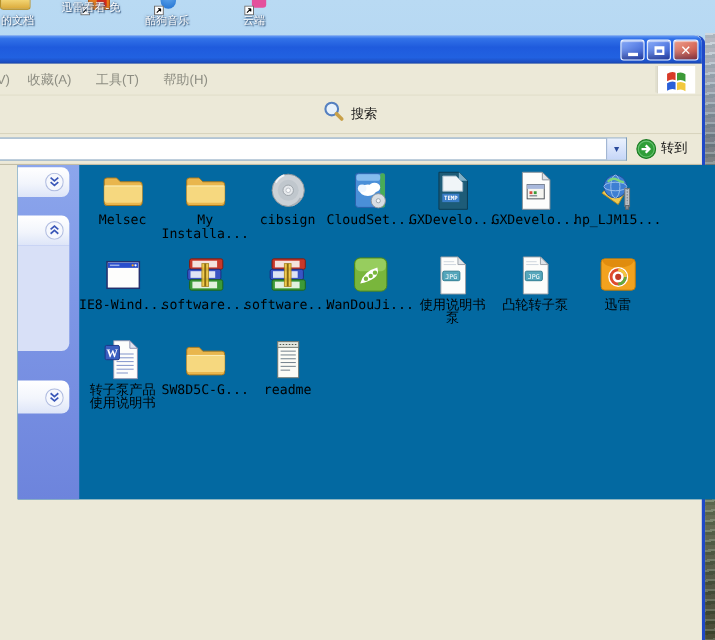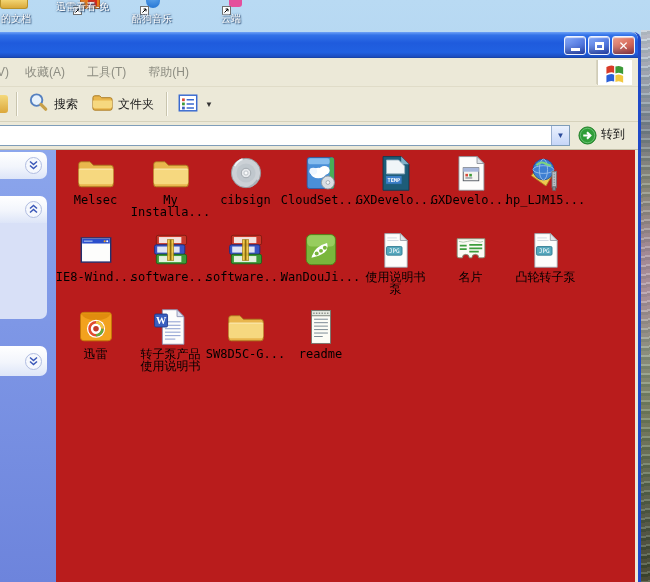--- a/index.html
+++ b/index.html
@@ -38,39 +38,39 @@
   
   .menubar{position:absolute;left:0;top:26px;width:100%;height:28px;background:#ece9d8;
     border-bottom:1px solid #e0dcc8;display:flex;align-items:center;font-size:12px;color:#8d8d82;}
   .menu-item{margin-right:22px;white-space:nowrap;}
   .menu-clip{margin-right:16px;margin-left:-3px;}
   .winlogo{position:absolute;right:6px;top:2px;width:34px;height:25px;background:#fff;
     border-left:1px solid #d0ccb8;display:flex;align-items:center;justify-content:center;}
   .menusep{position:absolute;right:41px;top:2px;width:1px;height:24px;background:#d8d4c0;}
   
   .toolbar{position:absolute;left:0;top:55px;width:100%;height:34px;background:#ece9d8;
-    border-bottom:1px solid #d6d2bc;display:flex;align-items:center;}
+    border-bottom:1px solid #d6d2bc;display:flex;align-items:center;flex-direction:column;}
   .tclip{width:8px;height:18px;background:linear-gradient(#f4d97c,#dca83c);border-radius:0 3px 3px 0;margin-right:4px;}
   .tsep{width:1px;height:24px;background:#c9c5ae;border-right:1px solid #fdfcf5;margin:0 4px;}
   .tool-btn{display:flex;align-items:center;gap:4px;padding:3px 8px 3px 5px;border-radius:3px;
     font-size:12px;color:#1a1a1a;white-space:nowrap;}
   .caret{font-size:8px;color:#333;margin-left:2px;}
   
   .addrbar{position:absolute;left:0;top:90px;width:100%;height:27px;background:#ece9d8;
     border-bottom:1px solid #c2bda6;}
   .addr-field{position:absolute;left:0;top:3px;width:570px;height:21px;background:#fff;
     border:1px solid #7f9db9;border-left:none;box-sizing:border-box;}
   .addr-input{position:absolute;left:2px;top:1px;width:540px;height:17px;border:none;outline:none;
     font-size:12px;font-family:"Liberation Sans",sans-serif;background:transparent;}
   .combo-btn{position:absolute;right:0;top:0;width:17px;height:19px;
     background:linear-gradient(#eaf1fd,#c6d6f8);border-left:1px solid #9ab0d0;
     display:flex;align-items:center;justify-content:center;font-size:8px;color:#2a4a9a;}
   .go{position:absolute;left:578px;top:4px;display:flex;gap:4px;font-size:12px;color:#111;}
   
-  .content{position:absolute;left:0;top:118px;width:635px;height:432px;background:#b91c1c;overflow:hidden;}
+  .content{position:absolute;left:16px;top:118px;width:635px;height:304px;background:#0369a1;overflow:hidden;}
   .taskpane{position:absolute;left:0;top:0;width:56px;height:100%;
     background:linear-gradient(180deg,#8fa6ec 0%,#8ca6ec 0%,#7e97e6 40%,#6d84dc 100%);}
   .panel-h{position:absolute;left:0;width:47px;height:27px;
     background:linear-gradient(180deg,#ffffff 0%,#f2f5fc 55%,#dde5f8 100%);}
   .panel-h .chev{position:absolute;right:5px;top:5px;}
   .ph1{top:2px;border-radius:0 7px 7px 0;}
   .ph2{top:46px;border-radius:0 7px 0 0;}
   .ph3{top:196px;height:30px;border-radius:0 7px 7px 0;}
   .panel-c{position:absolute;left:0;top:73px;width:47px;height:96px;background:#d8e0f7;border-radius:0 0 7px 0;}
   
@@ -378,31 +378,20 @@
               </svg>
             </div>
             <div class="file-label">
               <div>使用说明书</div>
               <div>泵</div>
             </div>
           </div>
           <div class="file-item">
             <div class="file-icon">
               <svg viewBox="0 0 48 44">
-                <path d="M8 9h32v20q0 2-2 2h-5a4 4 0 0 0-8 0h-3a4 4 0 0 0-8 0h-4q-2 0-2-2z" fill="#fbfbf5" stroke="#7e9a7e"></path>
-                <path d="M10 12q5 2 10 0t10 0 8 0" stroke="#aac4aa" fill="none"></path>
-                <path d="M11 17h8M11 21h8" stroke="#3d9e3d" stroke-width="2"></path>
-                <path d="M22 16h15M22 20h15M22 24h11" stroke="#3d9e3d" stroke-width="2"></path>
-              </svg>
-            </div>
-            <div class="file-label">名片</div>
-          </div>
-          <div class="file-item">
-            <div class="file-icon">
-              <svg viewBox="0 0 48 44">
                 <path d="M11 3h18l8 8v31H11z" fill="#fdfdfb" stroke="#989ea6"></path>
                 <path d="M29 3l8 8h-8z" fill="#e0e4e8" stroke="#989ea6"></path>
                 <path d="M14 8h11M14 11h13" stroke="#ccd4dc"></path>
                 <rect x="13" y="18" width="18" height="10" rx="1.5" fill="#55a7bc" stroke="#2e7a90"></rect>
                 <text x="22" y="25.8" font-size="7" fill="#fff" text-anchor="middle" font-family="monospace">JPG</text>
               </svg>
             </div>
             <div class="file-label">凸轮转子泵</div>
           </div>
           <div class="file-item">

